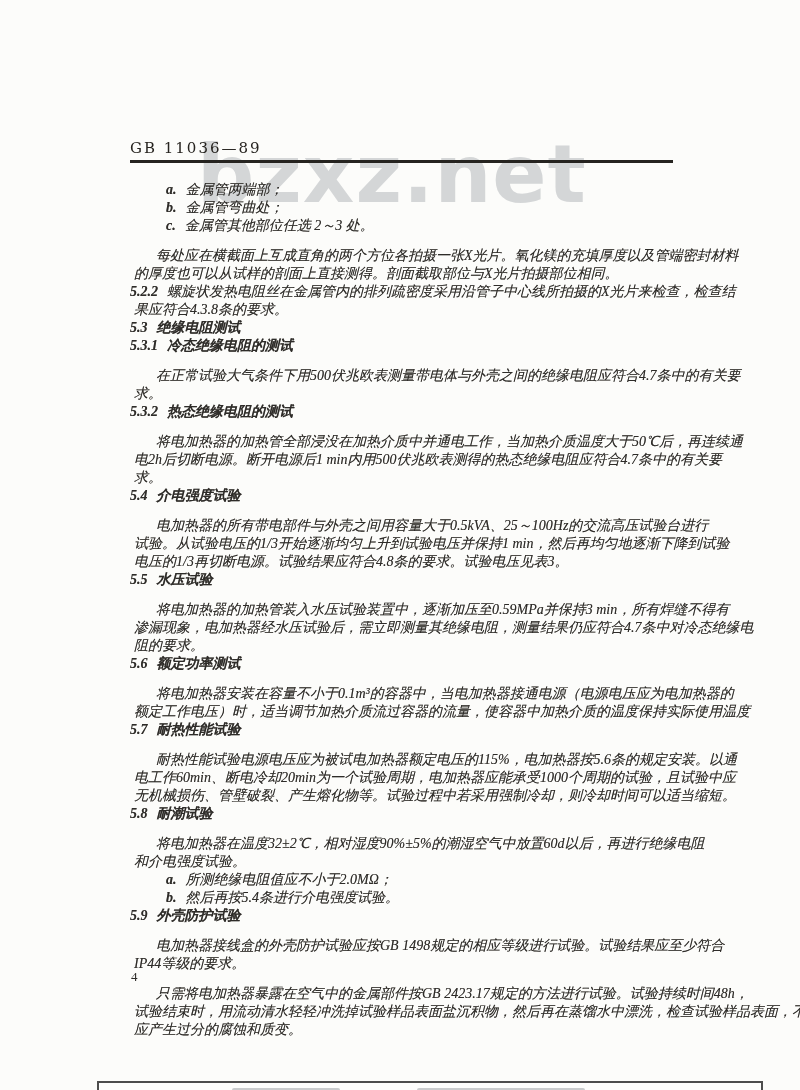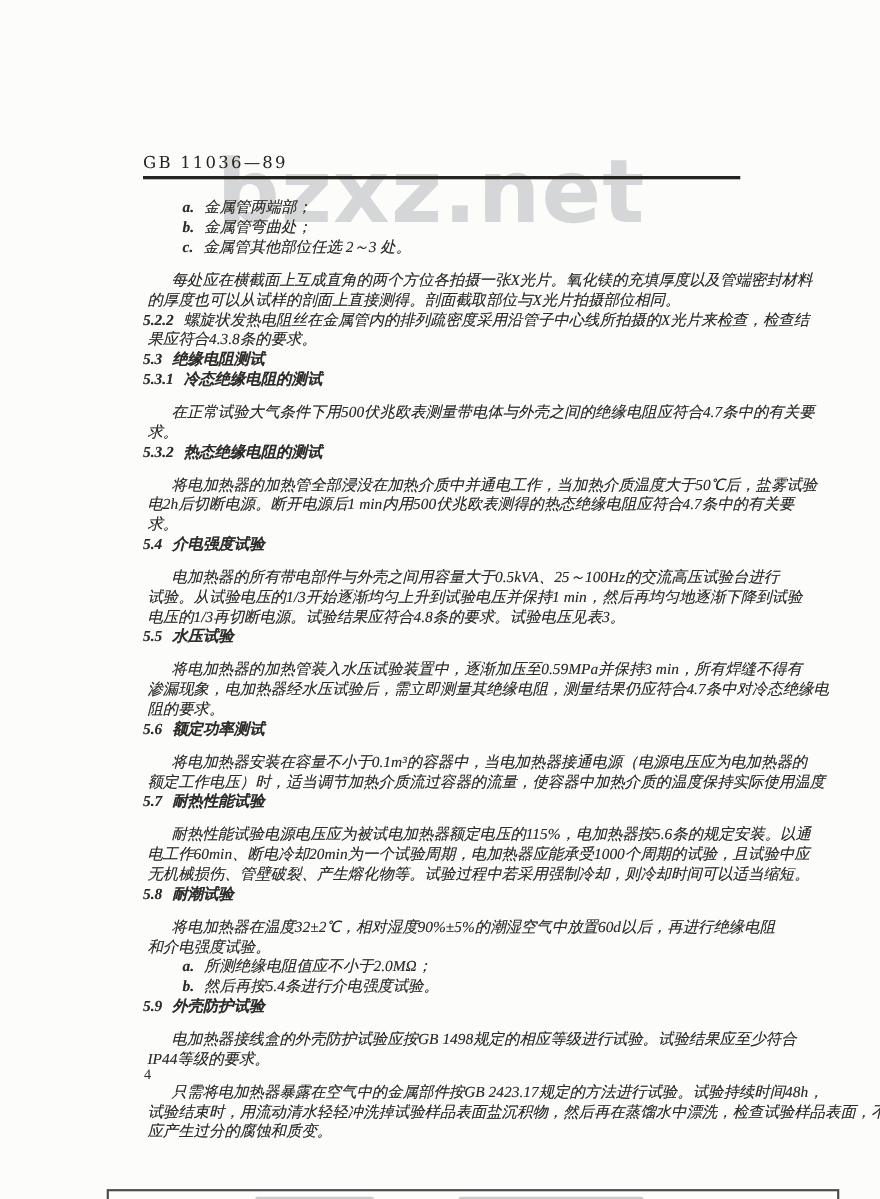--- a/index.html
+++ b/index.html
@@ -117,21 +117,21 @@
       <div class="ln item"><span class="mk">c.</span><span class="tx">金属管其他部位任选 2～3 处。</span></div>
       <div class="ln para"><span class="tx">每处应在横截面上互成直角的两个方位各拍摄一张X光片。氧化镁的充填厚度以及管端密封材料</span></div>
       <div class="ln cont"><span class="tx">的厚度也可以从试样的剖面上直接测得。剖面截取部位与X光片拍摄部位相同。</span></div>
       <div class="ln clause"><span class="mk">5.2.2</span><span class="tx">螺旋状发热电阻丝在金属管内的排列疏密度采用沿管子中心线所拍摄的X光片来检查，检查结</span></div>
       <div class="ln cont"><span class="tx">果应符合4.3.8条的要求。</span></div>
       <div class="ln heading"><span class="mk">5.3</span><span class="tx">绝缘电阻测试</span></div>
       <div class="ln heading"><span class="mk">5.3.1</span><span class="tx">冷态绝缘电阻的测试</span></div>
       <div class="ln para"><span class="tx">在正常试验大气条件下用500伏兆欧表测量带电体与外壳之间的绝缘电阻应符合4.7条中的有关要</span></div>
       <div class="ln cont"><span class="tx">求。</span></div>
       <div class="ln heading"><span class="mk">5.3.2</span><span class="tx">热态绝缘电阻的测试</span></div>
-      <div class="ln para"><span class="tx">将电加热器的加热管全部浸没在加热介质中并通电工作，当加热介质温度大于50℃后，盐雾试验</span></div>
+      <div class="ln para"><span class="tx">将电加热器的加热管全部浸没在加热介质中并通电工作，当加热介质温度大于50℃后，再连续通</span></div>
       <div class="ln cont"><span class="tx">电2h后切断电源。断开电源后1 min内用500伏兆欧表测得的热态绝缘电阻应符合4.7条中的有关要</span></div>
       <div class="ln cont"><span class="tx">求。</span></div>
       <div class="ln heading"><span class="mk">5.4</span><span class="tx">介电强度试验</span></div>
       <div class="ln para"><span class="tx">电加热器的所有带电部件与外壳之间用容量大于0.5kVA、25～100Hz的交流高压试验台进行</span></div>
       <div class="ln cont"><span class="tx">试验。从试验电压的1/3开始逐渐均匀上升到试验电压并保持1 min，然后再均匀地逐渐下降到试验</span></div>
       <div class="ln cont"><span class="tx">电压的1/3再切断电源。试验结果应符合4.8条的要求。试验电压见表3。</span></div>
       <div class="ln heading"><span class="mk">5.5</span><span class="tx">水压试验</span></div>
       <div class="ln para"><span class="tx">将电加热器的加热管装入水压试验装置中，逐渐加压至0.59MPa并保持3 min，所有焊缝不得有</span></div>
       <div class="ln cont"><span class="tx">渗漏现象，电加热器经水压试验后，需立即测量其绝缘电阻，测量结果仍应符合4.7条中对冷态绝缘电</span></div>
       <div class="ln cont"><span class="tx">阻的要求。</span></div>

